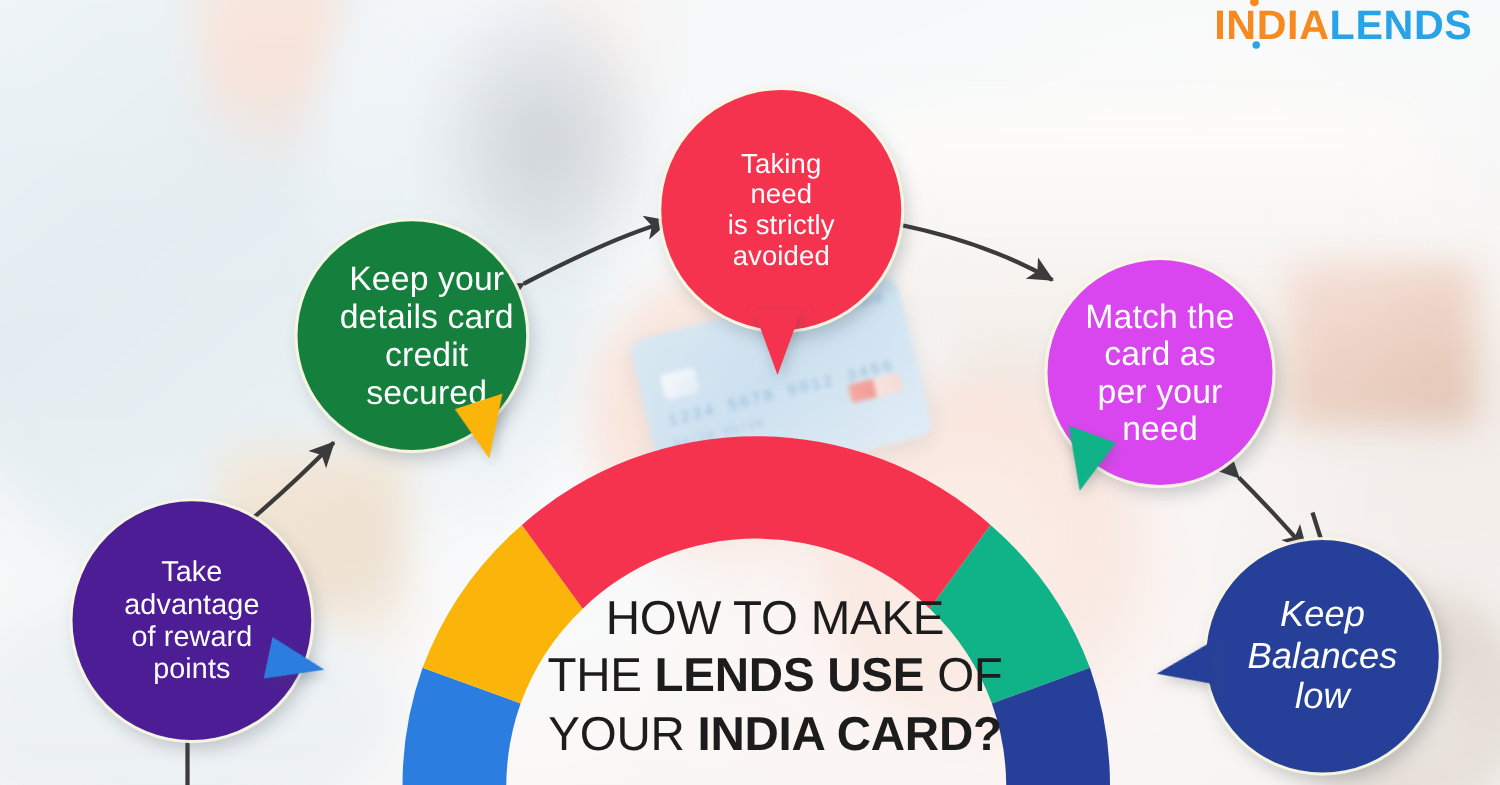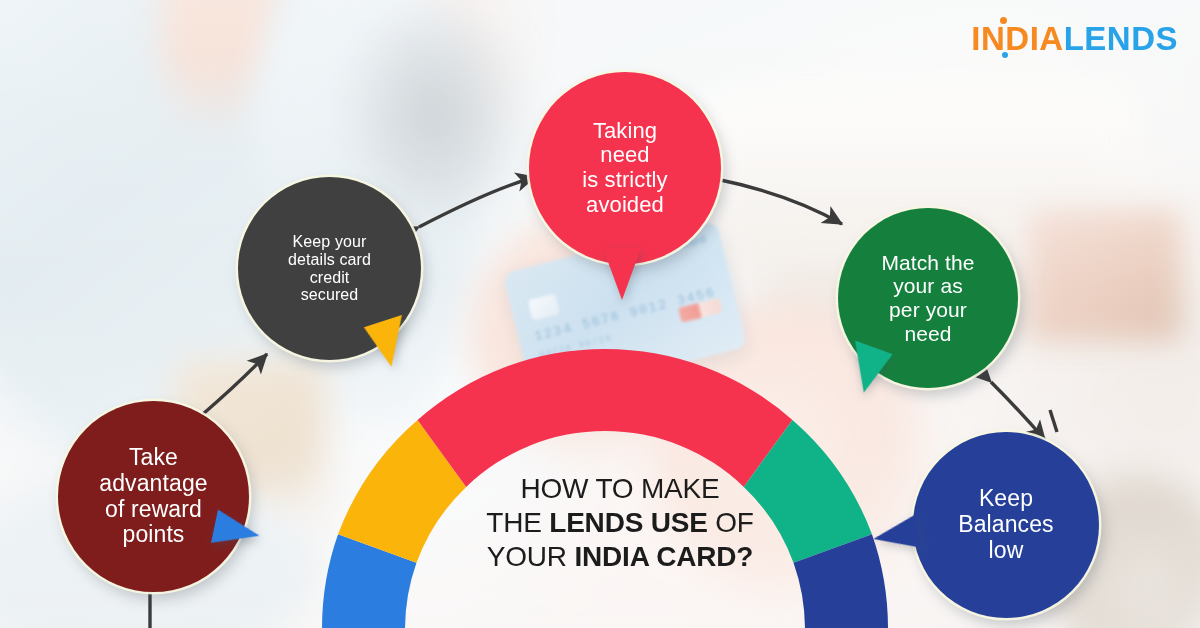--- a/index.html
+++ b/index.html
@@ -144,21 +144,21 @@
   }
   .bg-wash {
     position: absolute; inset: 0;
     background: linear-gradient(180deg, rgba(255,255,255,.34) 0%, rgba(255,255,255,.18) 45%, rgba(255,255,255,.40) 100%);
   }
 
   
   .logo {
     position: absolute;
     right: 22px;
-    top: 22px;
+    top: 3px;
     font-size: 33px;
     font-weight: bold;
     letter-spacing: .5px;
     line-height: 1;
     white-space: nowrap;
   }
   .logo .india { color: #F6891F; }
   .logo .lends { color: #29A3E8; }
   .logo .dot {
     position: absolute;
@@ -223,89 +223,91 @@
     border-left: 19px solid transparent;
     border-right: 19px solid transparent;
     border-top: 52px solid #F5334F;
     filter: drop-shadow(2px 4px 5px rgba(70,80,90,.28));
   }
 
   
   .b-yellow {
     left: 238px; top: 177px;
     width: 183px; height: 183px;
-    background: #404040;
-    font-size: 16px;
+    background: #15803d;
+    font-size: 27px;
+    justify-content: flex-end;
   }
   .b-yellow .tail {
     left: 132px; top: 143px;
     border-left: 14px solid transparent;
     border-right: 26px solid transparent;
     border-top: 46px solid #FBB40A;
     transform: rotate(-18deg);
     filter: drop-shadow(2px 4px 5px rgba(70,80,90,.28));
   }
 
   
   .b-teal {
     left: 838px; top: 208px;
     width: 180px; height: 180px;
-    background: #15803d;
-    font-size: 21px;
+    background: #d946ef;
+    font-size: 27px;
   }
   .b-teal .tail {
     left: 8px; top: 138px;
     border-left: 26px solid transparent;
     border-right: 14px solid transparent;
     border-top: 46px solid #10B287;
     transform: rotate(20deg);
     filter: drop-shadow(2px 4px 5px rgba(70,80,90,.28));
   }
 
   
   .b-blue {
     left: 58px; top: 401px;
     width: 191px; height: 191px;
-    background: #7f1d1d;
+    background: #4c1d95;
     font-size: 23px;
   }
   .b-blue .tail {
     left: 156px; top: 113px;
     border-top: 17px solid transparent;
     border-bottom: 17px solid transparent;
     border-left: 46px solid #2B7DE0;
     transform: rotate(12deg);
     filter: drop-shadow(3px 4px 5px rgba(70,80,90,.28));
   }
 
   
   .b-navy {
-    left: 913px; top: 432px;
+    left: 965px; top: 432px;
     width: 186px; height: 186px;
     background: #26409A;
-    font-size: 23px;
+    font-size: 29px;
+    font-style: italic;
   }
   .b-navy .tail {
     left: -40px; top: 86px;
     border-top: 17px solid transparent;
     border-bottom: 17px solid transparent;
     border-right: 46px solid #26409A;
     transform: rotate(-10deg);
     filter: drop-shadow(2px 4px 5px rgba(70,80,90,.28));
   }
 
   
   .headline {
     position: absolute;
     left: 420px;
     top: 472px;
     width: 400px;
     text-align: center;
     color: #1C1C1C;
-    font-size: 28px;
+    font-size: 38px;
     line-height: 1.22;
     letter-spacing: -.2px;
   }
   .headline .ln { white-space: nowrap; }
   .headline b { font-weight: bold; }
 </style>
 </head>
 <body>
 
 <div id="canvas">
@@ -392,21 +394,21 @@
       <div>details card</div>
       <div>credit</div>
       <div>secured</div>
     </div>
   </div>
 
   <div class="bubble b-teal">
     <div class="tail"></div>
     <div class="btext">
       <div>Match the</div>
-      <div>your as</div>
+      <div>card as</div>
       <div>per your</div>
       <div>need</div>
     </div>
   </div>
 
   <div class="bubble b-blue">
     <div class="tail"></div>
     <div class="btext">
       <div>Take</div>
       <div>advantage</div>

